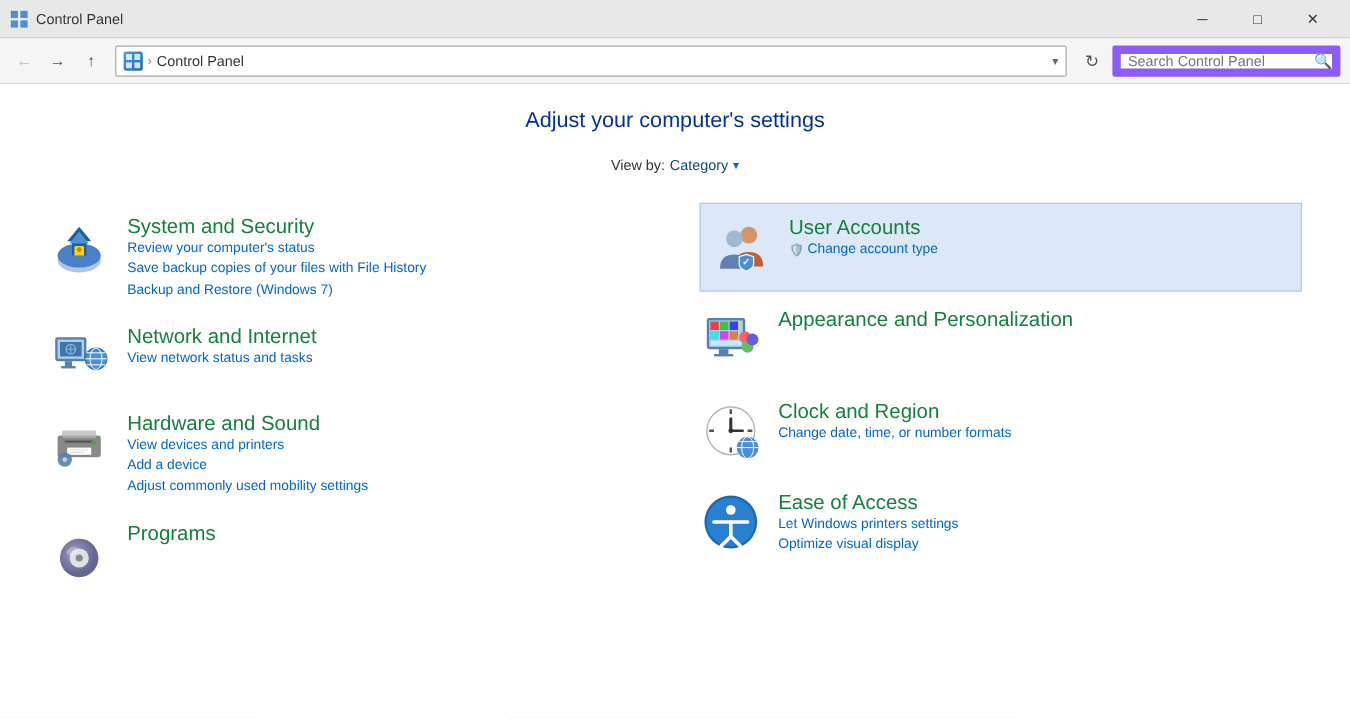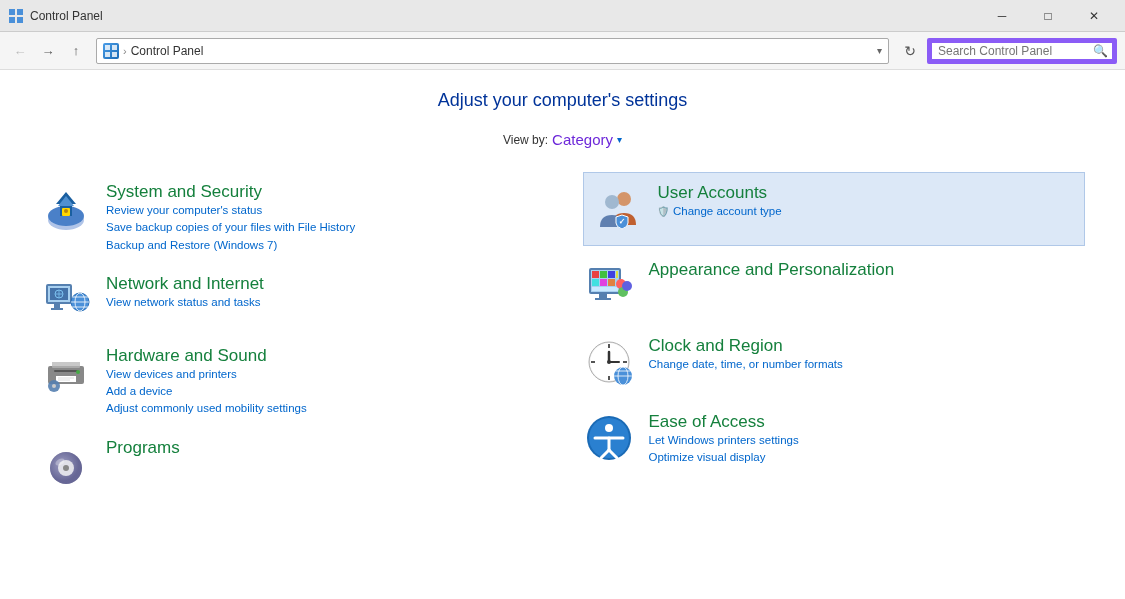--- a/index.html
+++ b/index.html
@@ -120,21 +120,21 @@
       background: transparent;
       border: 1px solid transparent;
       cursor: pointer;
       color: #555;
       font-size: 14px;
       border-radius: 2px;
     }
     .search-box {
       width: 190px;
       height: 26px;
-      border: 5px solid #8b5cf6;
+      border: 7px solid #8b5cf6;
       border-radius: 2px;
       display: flex;
       align-items: center;
       background: white;
       padding: 0 6px;
     }
     .search-input {
       flex: 1;
       border: none;
       outline: none;
@@ -273,21 +273,21 @@
     <span class="search-icon-btn">🔍</span>
   </div>
 </div>
 
 <div class="main-content">
   <div class="content">
     <div class="header-row">
       <h1 class="page-title">Adjust your computer's settings</h1>
       <div style="display:flex;align-items:center;gap:4px;">
         <span style="color:#333;font-size:12px;">View by:</span>
-        <span style="color:#6d28d9;font-size:15px;cursor:pointer;">Category</span>
+        <span style="color:#0c4a6e;font-size:12px;cursor:pointer;">Category</span>
         <span style="color:#0066cc;font-size:10px;">▾</span>
       </div>
     </div>
 
     <div class="categories-grid">
 
       <div>
 
         <div class="category-item">
           <div class="category-icon icon-system">

